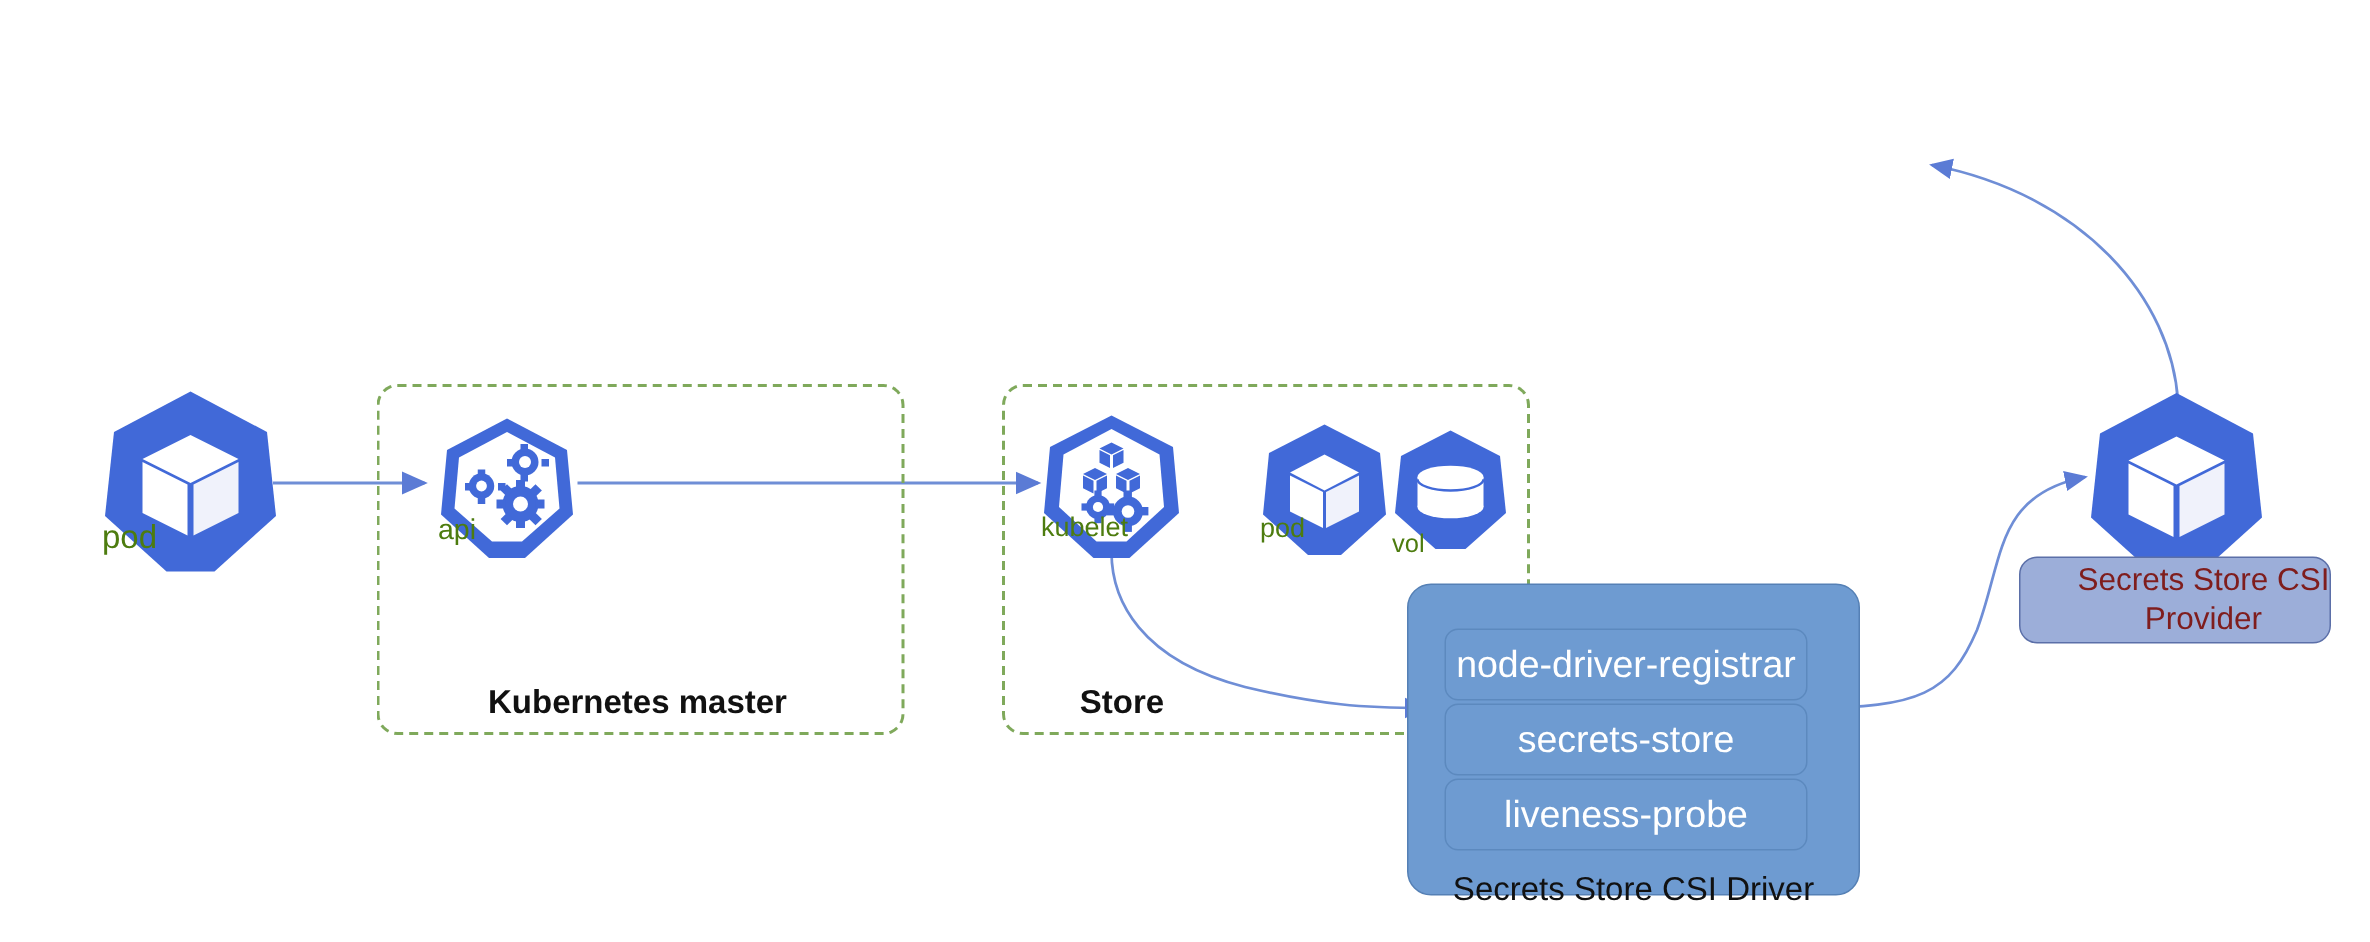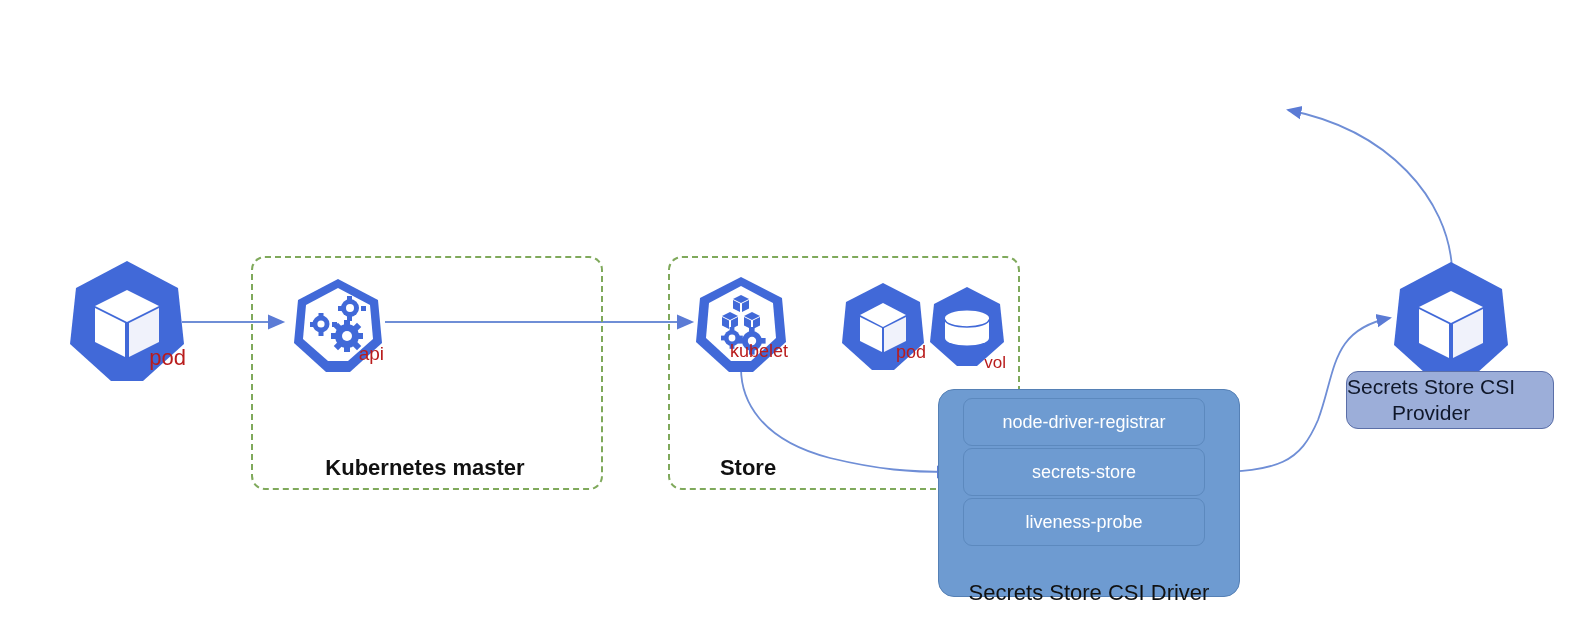--- a/index.html
+++ b/index.html
@@ -29,22 +29,22 @@
   
   .k8s-node{
     position:absolute;
   }
   .k8s-node .hept{
     position:absolute;left:0;top:0;
   }
   .k8s-node .node-label{
     position:absolute;
     left:0;width:100%;
-    text-align:right;
-    color:#b91c1c;
+    text-align:left;
+    color:#4d7c0f;
     pointer-events:none;
     white-space:nowrap;
   }
 
   
   .cloud-wrap{position:absolute;}
   .cloud-label{
     position:absolute;
     width:100%;text-align:center;
     color:#111;
@@ -60,45 +60,46 @@
     border-radius:16px;
     box-sizing:border-box;
   }
   .driver-row{
     position:absolute;
     background:#6E9BD1;
     border:1px solid #5C89BE;
     border-radius:9px;
     box-sizing:border-box;
     color:#ffffff;
-    font-size:18px;
+    font-size:25px;
     display:flex;align-items:center;justify-content:center;
     white-space:nowrap;
+    margin-top:21px;
   }
   .driver-caption{
     position:absolute;
     width:100%;
     text-align:center;
     color:#111;
     font-size:22px;
     white-space:nowrap;
     margin-top:24px;
   }
 
   
   .provider-pill{
     position:absolute;
     background:#9CAED9;
     border:1px solid #5B6FA8;
     border-radius:12px;
     box-sizing:border-box;
-    color:#0f172a;
+    color:#7f1d1d;
     font-size:21px;
     line-height:26px;
-    display:flex;align-items:center;justify-content:flex-start;
+    display:flex;align-items:center;justify-content:flex-end;
     text-align:center;
   }
 </style>
 </head>
 <body>
 
 <div id="stage">
 
   <svg id="wires" viewBox="0 0 1580 628">
     <defs>

